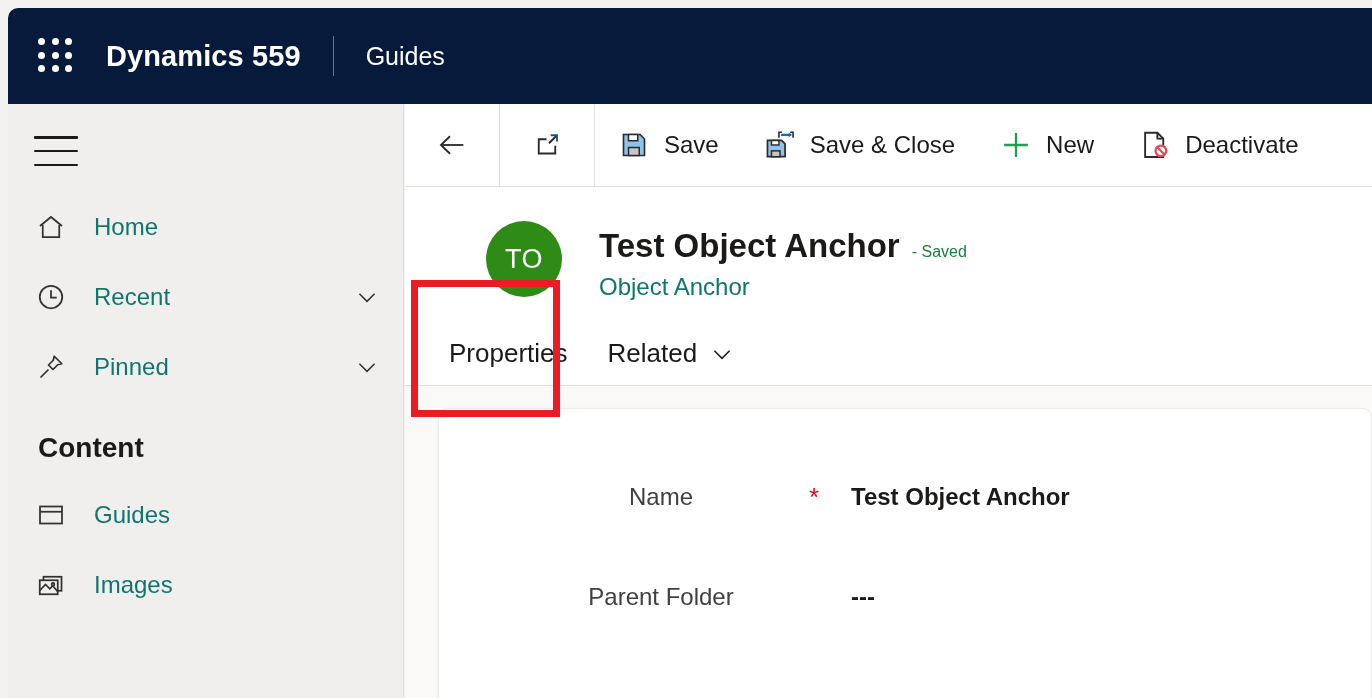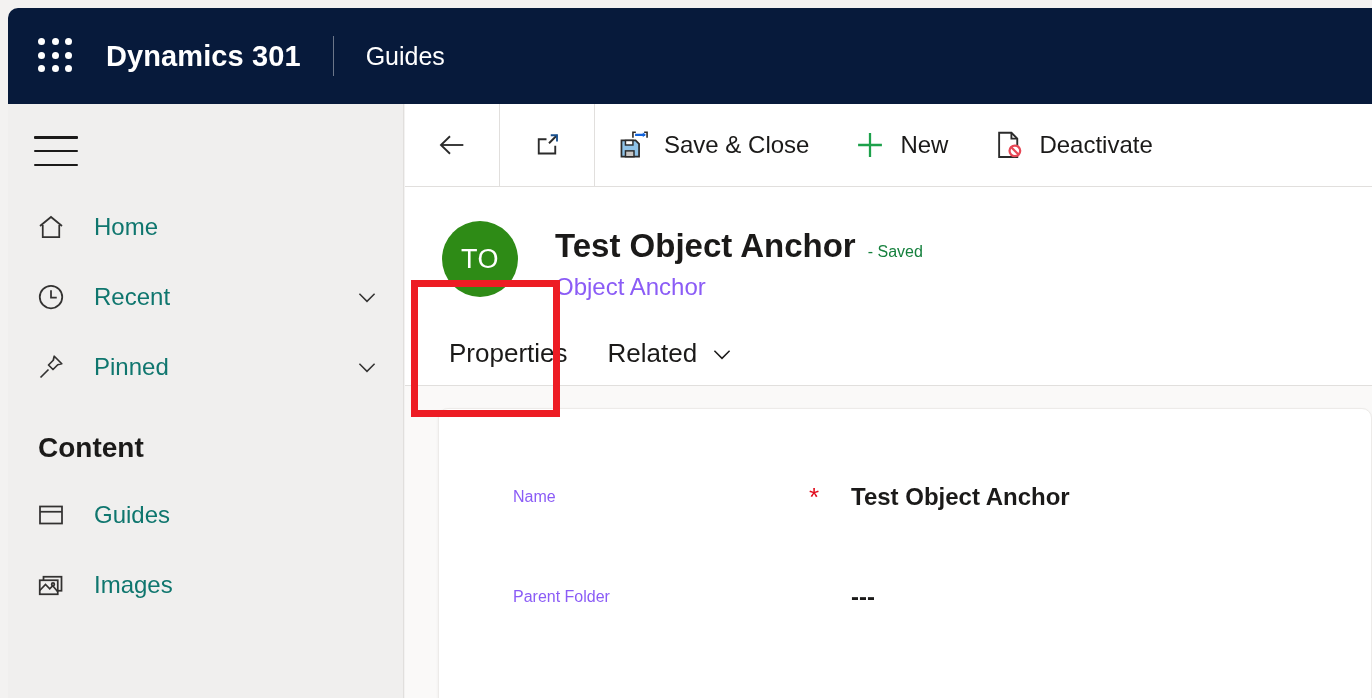--- a/index.html
+++ b/index.html
@@ -196,20 +196,21 @@
     display: flex;
     align-items: flex-start;
   }
   .avatar-slot {
     width: 150px;
     flex: 0 0 150px;
     display: flex;
     align-items: flex-end;
     justify-content: center;
     padding-top: 16px;
+    padding-left: 44px;
   }
   .avatar {
     width: 76px;
     height: 76px;
     border-radius: 50%;
     background: #2E8B16;
     color: #ffffff;
     display: flex;
     align-items: center;
     justify-content: center;
@@ -229,21 +230,21 @@
     color: #1b1a19;
     white-space: nowrap;
   }
   .rec-state {
     font-size: 16px;
     color: #15803d;
     white-space: nowrap;
   }
   .rec-sub {
     font-size: 24px;
-    color: #8b5cf6;
+    color: #0f766e;
     margin-top: 8px;
     white-space: nowrap;
   }
 
   
   .annot-box {
     position: absolute;
     left: 6px;
     top: 93px;
     width: 149px;
@@ -304,24 +305,25 @@
     min-height: 320px;
     box-sizing: border-box;
   }
   .field {
     display: flex;
     align-items: center;
     height: 100px;
     padding-left: 74px;
   }
   .field-label {
-    font-size: 16px;
-    color: #8b5cf6;
+    font-size: 24px;
+    color: #404040;
     width: 296px;
     flex: 0 0 296px;
+    text-align: center;
   }
   .req {
     color: #e00b1c;
     font-size: 26px;
     width: 42px;
     flex: 0 0 42px;
     line-height: 1;
   }
   .field-value {
     font-size: 24px;
@@ -340,21 +342,21 @@
       <i></i>
         <i></i>
         <i></i>
         <i></i>
         <i></i>
         <i></i>
         <i></i>
         <i></i>
         <i></i>
     </div>
-    <div class="brand">Dynamics 301</div>
+    <div class="brand">Dynamics 559</div>
     <div class="brand-divider"></div>
     <div class="app-name">Guides</div>
   </div>
 
   <div class="sidebar">
     <div class="hamburger">
       <span></span>
         <span></span>
         <span></span>
     </div>
@@ -445,20 +447,30 @@
       <div class="cmd iconly sep">
         <span class="cmd-ico">
           <svg width="30" height="30" viewBox="0 0 24 24" fill="none" stroke="#2b2b2b" stroke-width="1.5">
             <path d="M18.6 12.6v6.2H5.4V7.4h6.2"></path>
             <path d="M13.6 10.6 20 4.2"></path>
             <path d="M15 4.2h5v5" stroke="#18508f"></path>
           </svg>
         </span>
       </div>
 
+      <div class="cmd">
+        <span class="cmd-ico">
+          <svg width="30" height="30" viewBox="0 0 24 24">
+            <path d="M3.6 3.6h13.2l3.6 3.6v13.2H3.6z" fill="#8FC3E8" stroke="#2b2b2b" stroke-width="1.3"></path>
+            <rect x="7.6" y="14" width="8.6" height="6.4" fill="#c8c6c4" stroke="#2b2b2b" stroke-width="1.2"></rect>
+            <rect x="7.6" y="3.6" width="7.4" height="5" fill="#ffffff" stroke="#2b2b2b" stroke-width="1.2"></rect>
+          </svg>
+        </span>
+        <span>Save</span>
+      </div>
 
       <div class="cmd">
         <span class="cmd-ico">
           <svg width="32" height="32" viewBox="0 0 24 24">
             <path d="M2.6 8.6h10.6l2.6 2.6v9.6H2.6z" fill="#8FC3E8" stroke="#2b2b2b" stroke-width="1.3"></path>
             <rect x="5.6" y="16.4" width="6.4" height="4.4" fill="#c8c6c4" stroke="#2b2b2b" stroke-width="1.1"></rect>
             <rect x="5.6" y="8.6" width="5.6" height="3.4" fill="#ffffff" stroke="#2b2b2b" stroke-width="1.1"></rect>
             <path d="M13.4 2.4h-2.2v4.2" fill="none" stroke="#2b2b2b" stroke-width="1.2"></path>
             <path d="M19.6 2.4h2.2v4.2" fill="none" stroke="#2b2b2b" stroke-width="1.2"></path>
             <path d="M12.8 4.4h7.6" stroke="#1364DC" stroke-width="1.7"></path>

